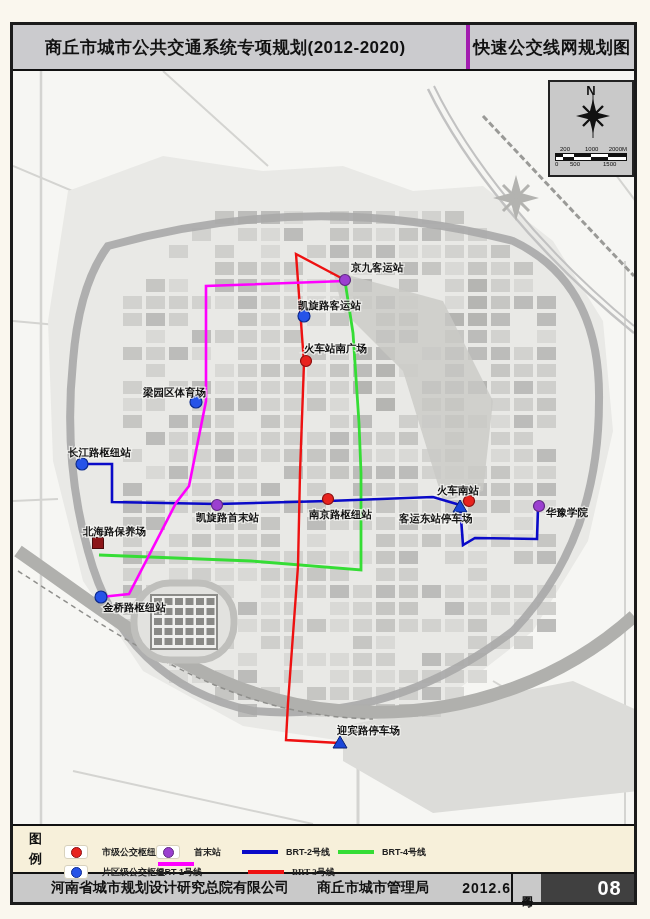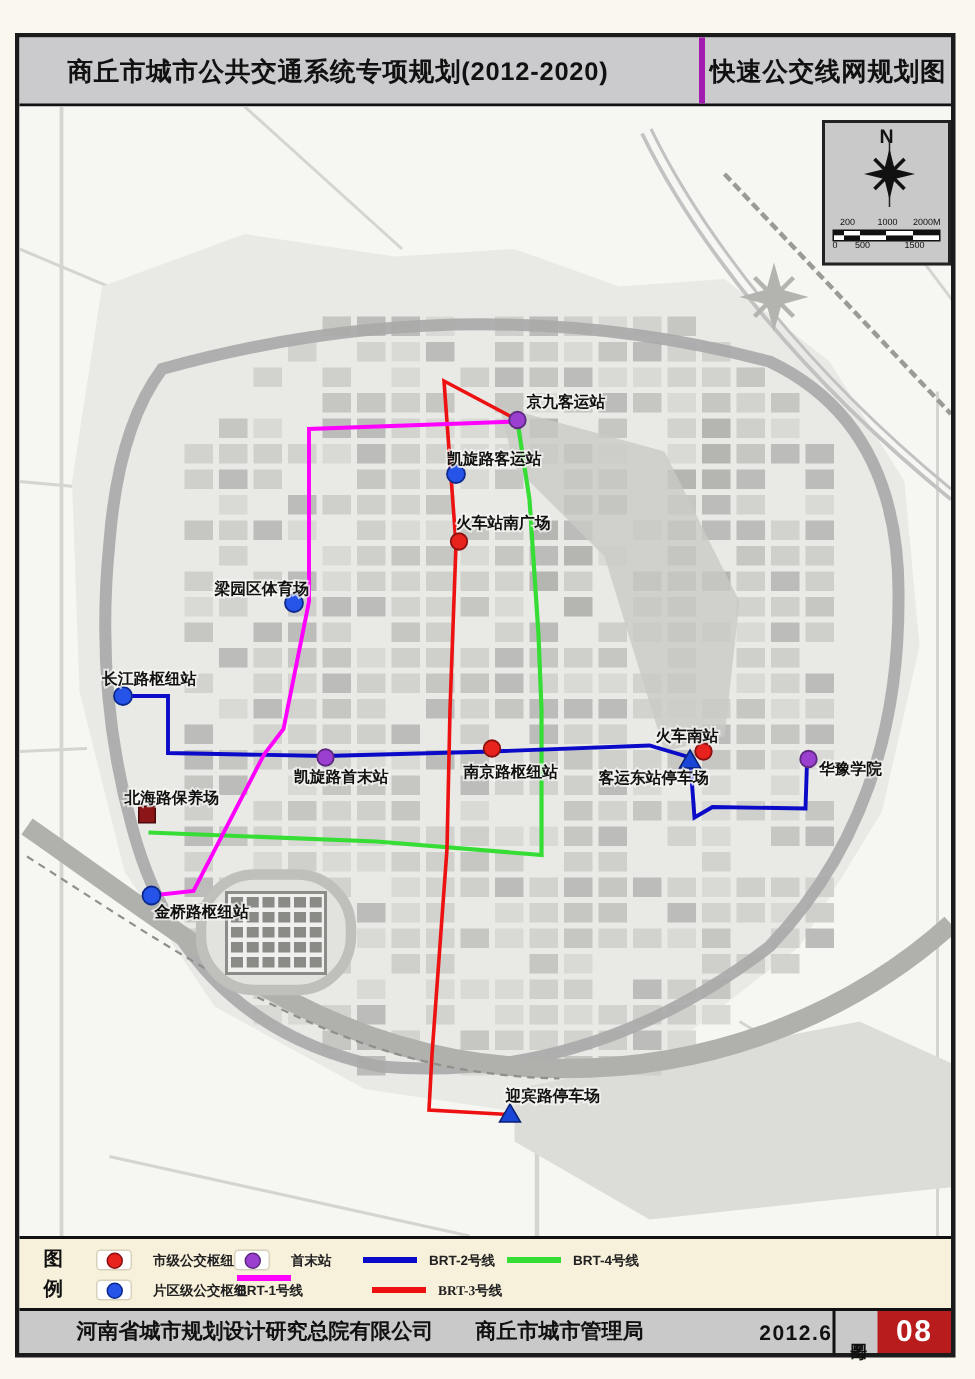--- a/index.html
+++ b/index.html
@@ -47,21 +47,21 @@
   #scalebar .bar{height:6px;border:0.5px solid #111;}
   #scalebar .r1{height:3px;background:linear-gradient(90deg,#111 0 10%,#fff 10% 25%,#111 25% 50%,#fff 50% 75%,#111 75% 100%);}
   #scalebar .r2{height:3px;background:linear-gradient(90deg,#fff 0 10%,#111 10% 25%,#fff 25% 50%,#111 50% 75%,#fff 75% 100%);}
 
   
   #legend{
     position:relative;width:621px;height:48px;background:#f7f0da;
     border-top:2px solid #111;box-sizing:border-box;
   }
   #legend-title{position:absolute;left:16px;top:3px;font-size:13px;font-weight:bold;color:#111;line-height:20px;}
-  .lg-row{position:absolute;left:0;height:20px;width:621px;}
+  .lg-row{position:absolute;left:0;height:20px;width:621px;margin-top:12px;}
   .lg-row1{top:4px;}.lg-row2{top:24px;}
   .lg-item{position:absolute;display:flex;align-items:center;height:20px;}
   .lg-marker-box{width:36px;display:flex;justify-content:center;}
   .lg-pill{width:22px;height:12px;background:#fff;border:1px solid #d8d2bd;border-radius:3px;
     display:flex;align-items:center;justify-content:center;}
   .lg-dot{width:9px;height:9px;border-radius:50%;}
   .lg-line{width:36px;height:4px;}
   .lg-label{margin-left:8px;font-size:9px;font-weight:bold;color:#222;white-space:nowrap;}
 
   
@@ -700,19 +700,19 @@
         </div>
     </div>
 
     <div id="footer">
       <span class="ftxt company">河南省城市规划设计研究总院有限公司</span>
       <span class="ftxt agency">商丘市城市管理局</span>
       <span class="ftxt date">2012.6</span>
       <div id="sheet-label-cell">
         <span>图号</span>
       </div>
-      <div id="sheet-number-cell" style="background: #b91c1c;">
+      <div id="sheet-number-cell" style="background: #404040; padding-left: 44px;">
         <span>08</span>
       </div>
     </div>
 
   </div>
 </div>
 
 </body></html>

